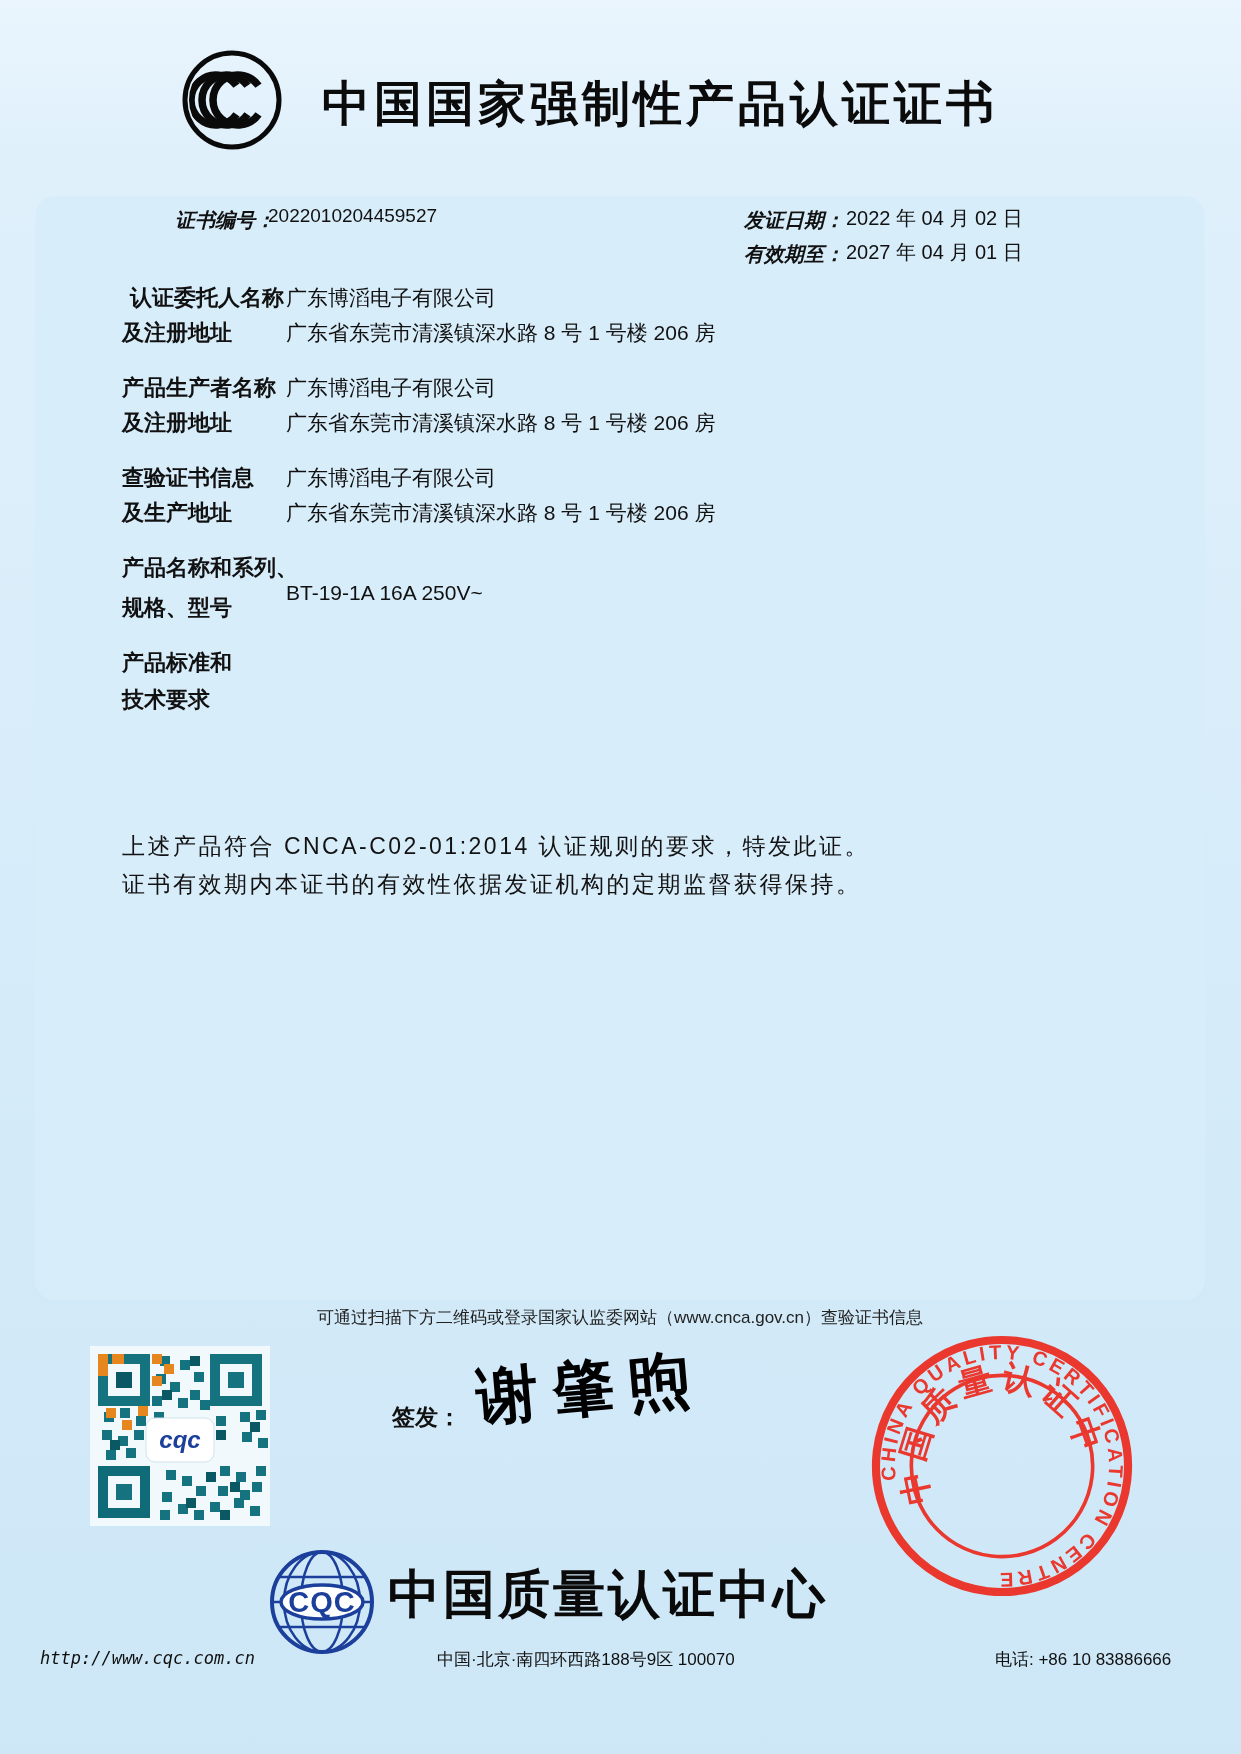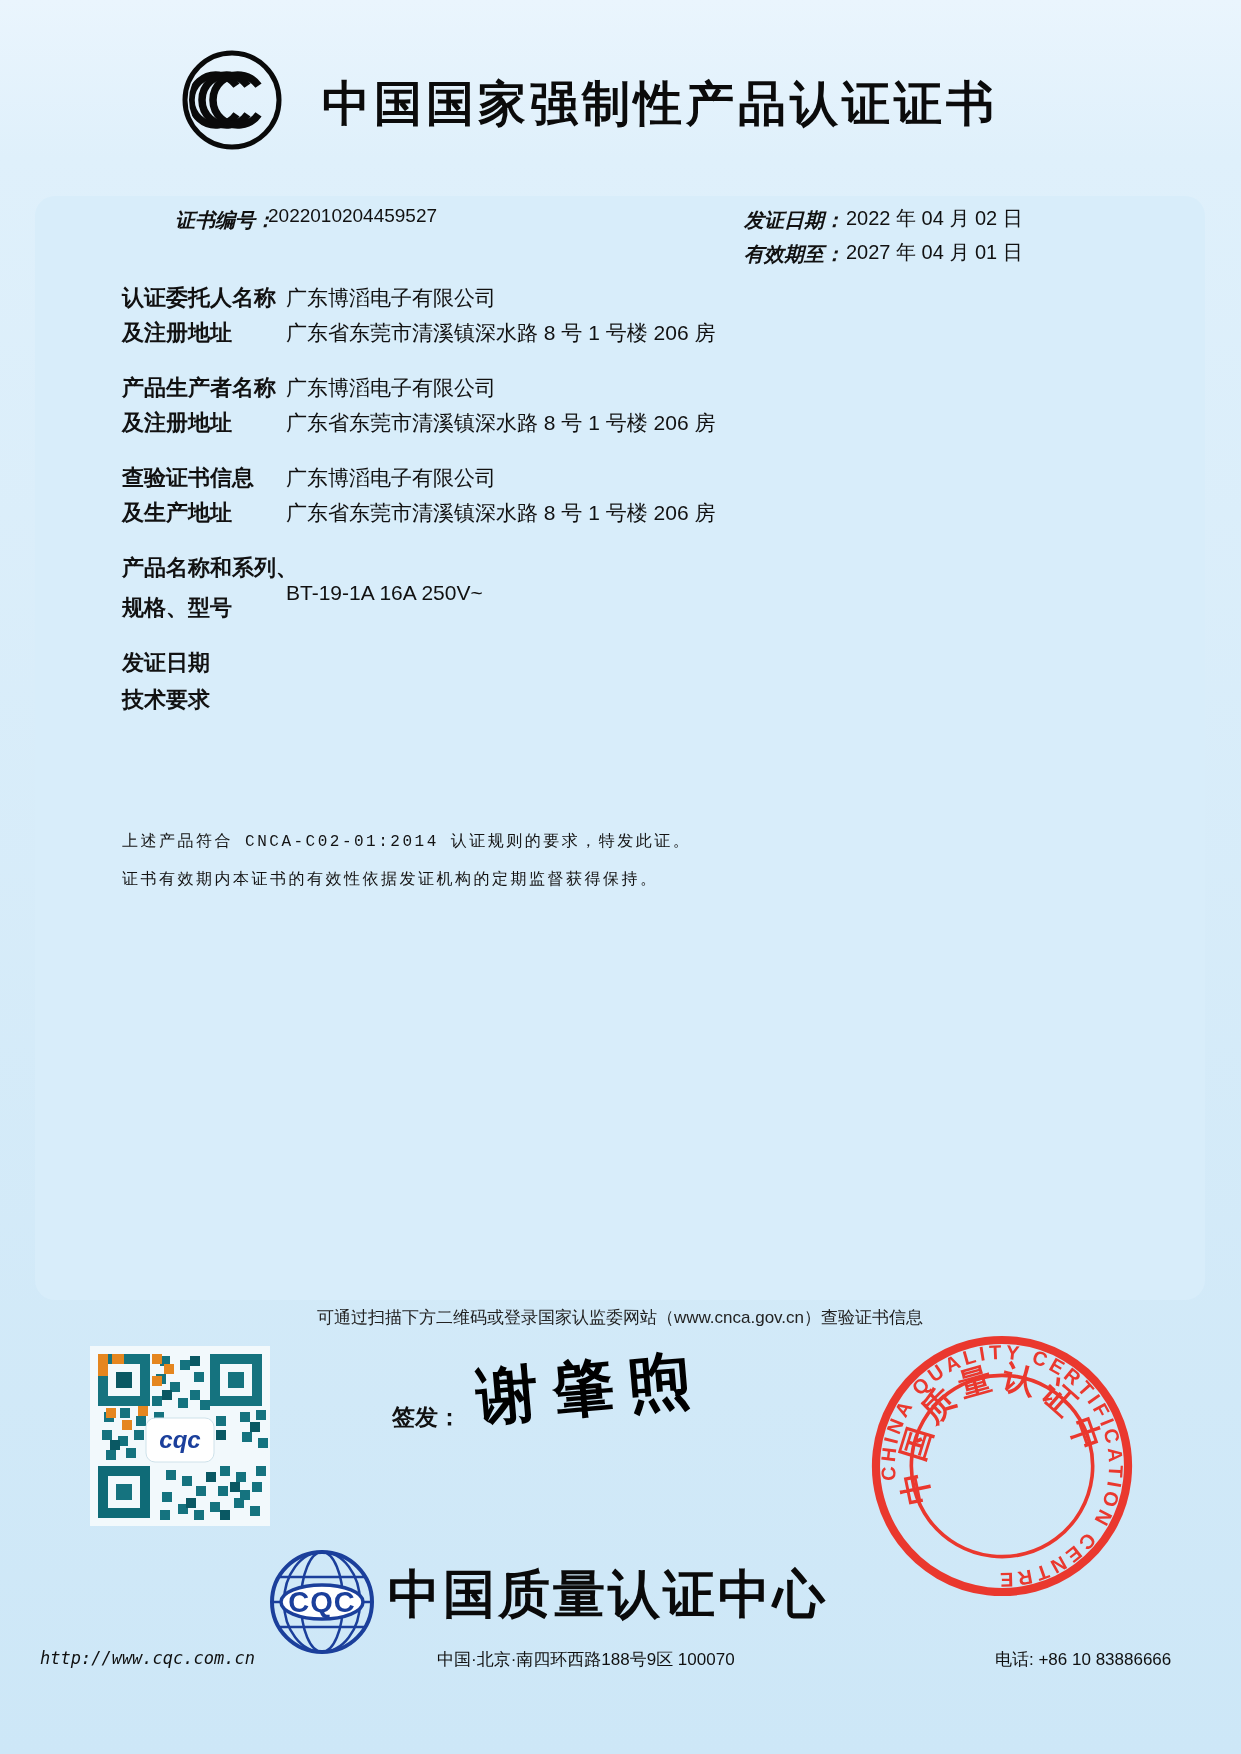--- a/index.html
+++ b/index.html
@@ -15,21 +15,21 @@
   }
   .title {
     font-size:48px; font-weight:bold; letter-spacing:4px; color:#0b0b0b;
     font-family:"Liberation Sans", sans-serif; white-space:nowrap;
   }
   .kai { font-family:"Liberation Serif", serif; font-style:italic; font-weight:bold; }
   .metaval { font-size:20px; white-space:nowrap; }
   .flabel { font-size:22px; font-weight:bold; white-space:nowrap; }
   .fvalue { font-size:21px; white-space:nowrap; }
   .stmt {
-    font-family:Liberation Mono, monospace; font-size:16px; letter-spacing:2.5px;
+    font-family:Liberation Sans, sans-serif; font-size:23px; letter-spacing:2.5px;
     white-space:nowrap; color:#131313;
   }
   .note { width:1170px; left:35px; text-align:center; font-size:17px; color:#222; }
   .signlabel { font-size:23px; font-weight:bold; }
   .signname {
     font-family:"Liberation Serif", serif; font-weight:bold; font-size:62px;
     letter-spacing:14px; transform:rotate(-5deg); white-space:nowrap; color:#000;
   }
   .issuername { font-size:52px; font-weight:bold; letter-spacing:3px; white-space:nowrap; color:#0a0a0a; }
   .footer-text { font-size:17px; color:#101010; white-space:nowrap; }
@@ -58,40 +58,40 @@
 
   <div class="panel"></div>
 
   <div class="abs kai" style="left:175px; top:207px; font-size:20px;">证书编号：</div>
   <div class="abs metaval" style="left:268px; top:205px; font-size:19px;">2022010204459527</div>
   <div class="abs kai" style="left:744px; top:207px; font-size:20px;">发证日期：</div>
   <div class="abs metaval" style="left:846px; top:205px;">2022 年 04 月 02 日</div>
   <div class="abs kai" style="left:744px; top:241px; font-size:20px;">有效期至：</div>
   <div class="abs metaval" style="left:846px; top:239px;">2027 年 04 月 01 日</div>
 
-  <div class="abs flabel" style="left:122px; top:283px;">认证委托人名称</div>
+  <div class="abs flabel" style="left:130px; top:283px;">认证委托人名称</div>
   <div class="abs flabel" style="left:122px; top:318px;">及注册地址</div>
   <div class="abs fvalue" style="left:286px; top:284px;">广东博滔电子有限公司</div>
   <div class="abs fvalue" style="left:286px; top:319px;">广东省东莞市清溪镇深水路 8 号 1 号楼 206 房</div>
 
   <div class="abs flabel" style="left:122px; top:373px;">产品生产者名称</div>
   <div class="abs flabel" style="left:122px; top:408px;">及注册地址</div>
   <div class="abs fvalue" style="left:286px; top:374px;">广东博滔电子有限公司</div>
   <div class="abs fvalue" style="left:286px; top:409px;">广东省东莞市清溪镇深水路 8 号 1 号楼 206 房</div>
 
   <div class="abs flabel" style="left:122px; top:463px;">查验证书信息</div>
   <div class="abs flabel" style="left:122px; top:498px;">及生产地址</div>
   <div class="abs fvalue" style="left:286px; top:464px;">广东博滔电子有限公司</div>
   <div class="abs fvalue" style="left:286px; top:499px;">广东省东莞市清溪镇深水路 8 号 1 号楼 206 房</div>
 
   <div class="abs flabel" style="left:122px; top:553px;">产品名称和系列、</div>
   <div class="abs flabel" style="left:122px; top:593px;">规格、型号</div>
   <div class="abs fvalue" style="left:286px; top:581px;">BT-19-1A 16A 250V~</div>
 
-  <div class="abs flabel" style="left:122px; top:648px;">发证日期</div>
+  <div class="abs flabel" style="left:122px; top:648px;">产品标准和</div>
   <div class="abs flabel" style="left:122px; top:685px;">技术要求</div>
 
   <div class="abs stmt" style="left:122px; top:831px;">上述产品符合 CNCA-C02-01:2014 认证规则的要求，特发此证。</div>
   <div class="abs stmt" style="left:122px; top:869px;">证书有效期内本证书的有效性依据发证机构的定期监督获得保持。</div>
 
   <div class="abs note" style="top:1306px;">可通过扫描下方二维码或登录国家认监委网站（www.cnca.gov.cn）查验证书信息</div>
 
   <svg class="abs" style="left:90px; top:1346px;" width="180" height="180" viewBox="0 0 180 180">
     <rect x="0" y="0" width="180" height="180" fill="#f2f9fc"></rect>
 

